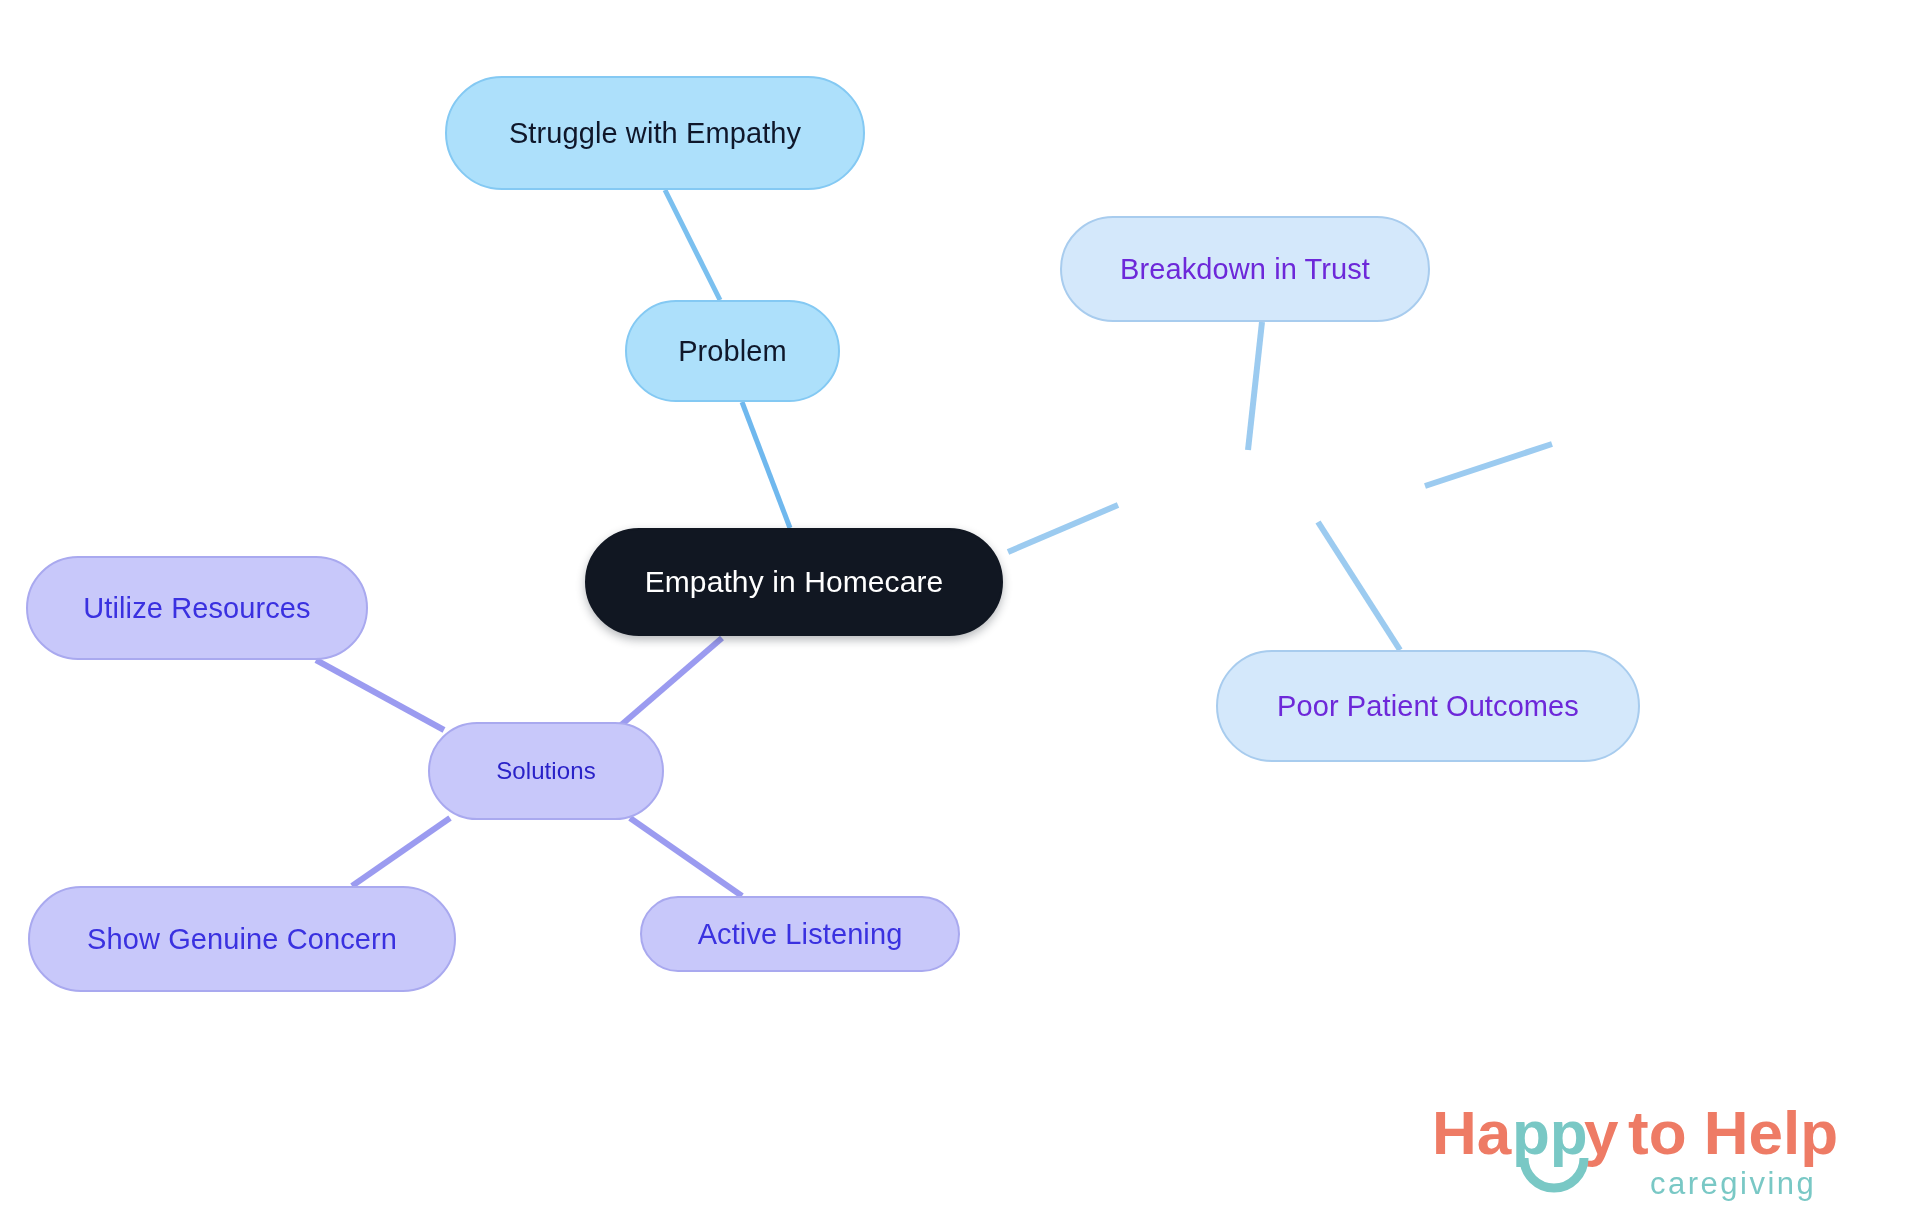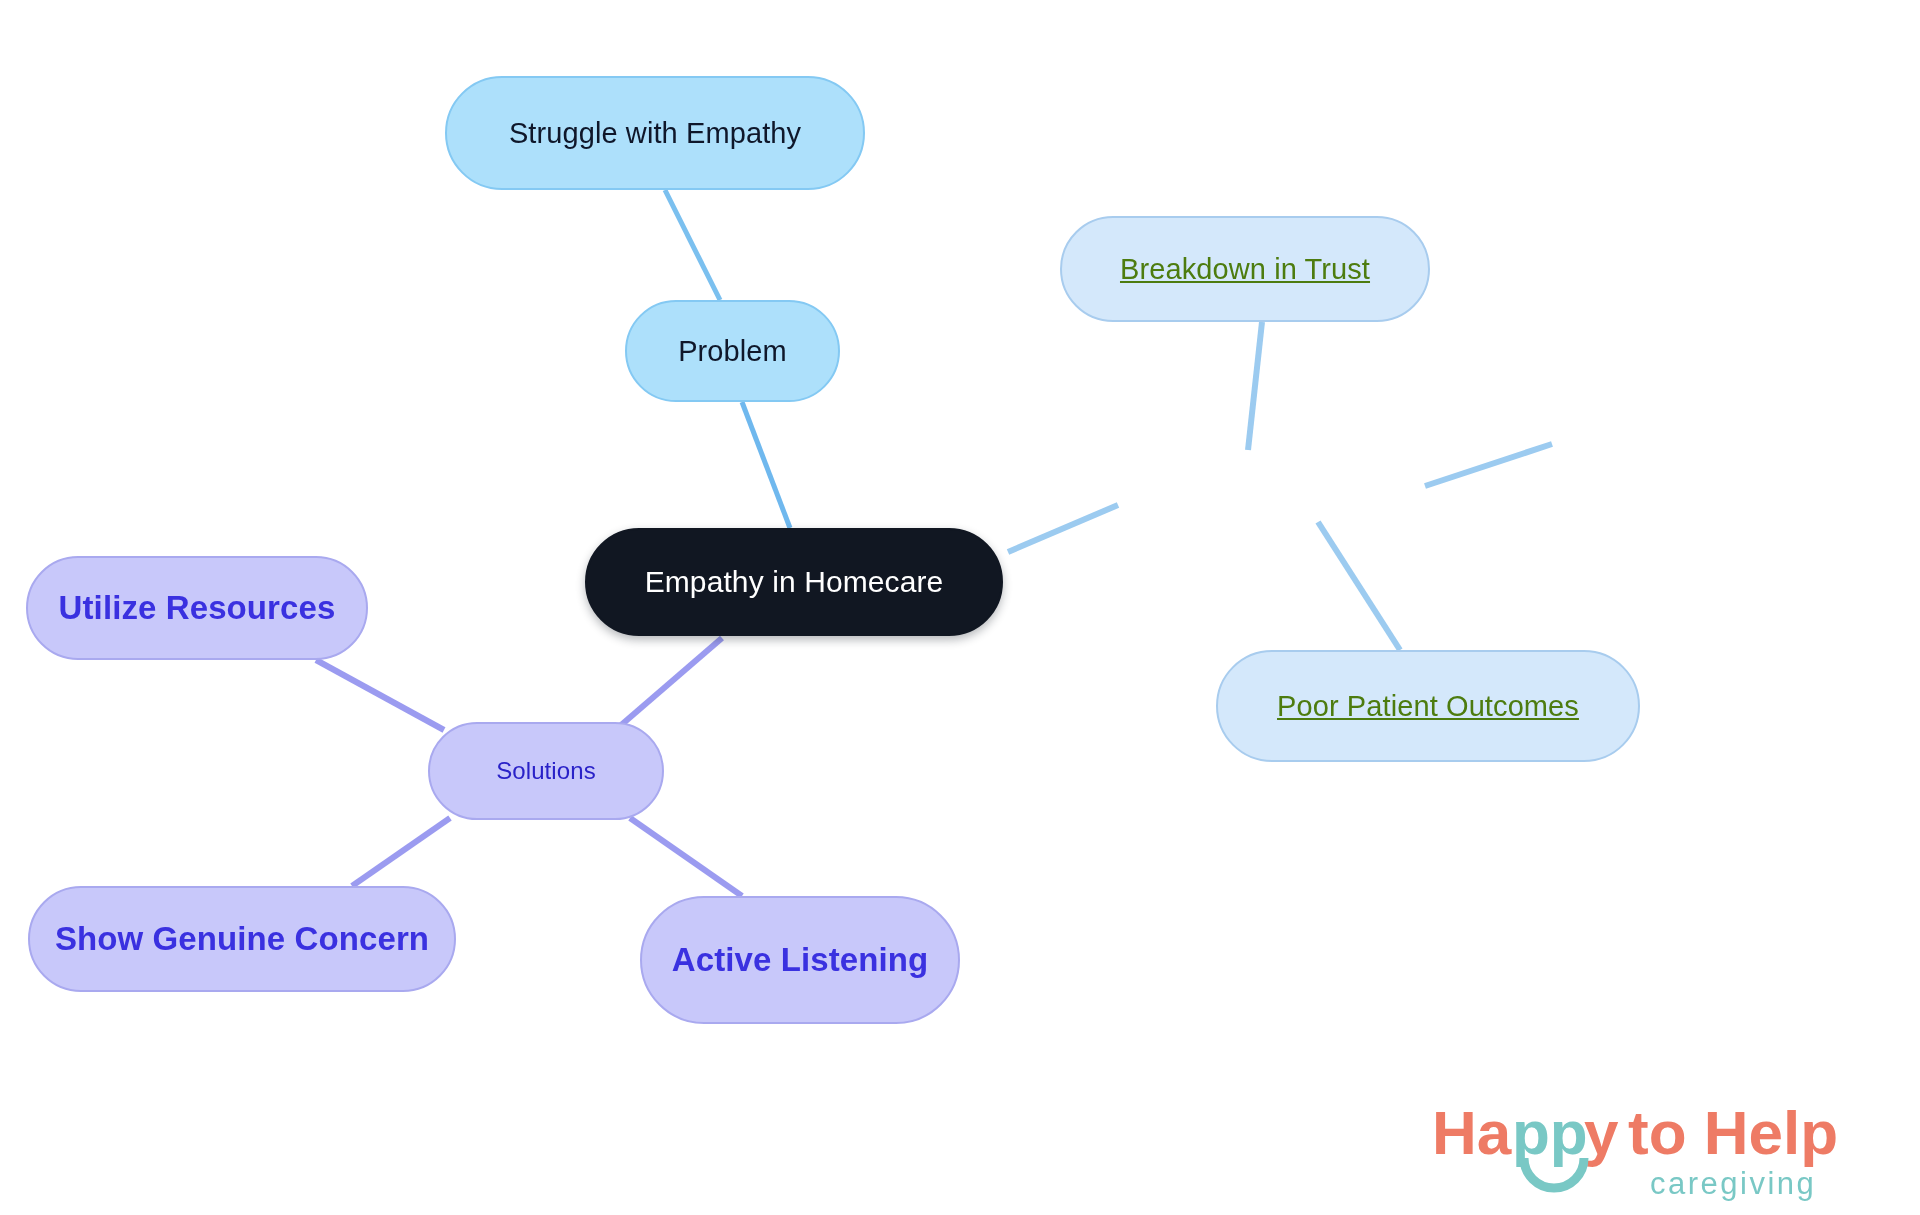--- a/index.html
+++ b/index.html
@@ -49,36 +49,34 @@
   }
   .node-branch-blue {
     background: #ade0fb;
     border-color: #84c9f3;
     color: #0f172a;
     font-size: 29px;
   }
   .node-leaf-blue {
     background: #d4e8fb;
     border-color: #a8ccee;
-    color: #4d7c0f;
+    color: #6d28d9;
     font-size: 29px;
-    text-decoration: underline;
   }
   .node-branch-purple {
     background: #c8c8fa;
     border-color: #a9a9ef;
     color: #2a22c8;
     font-size: 24px;
   }
   .node-leaf-purple {
     background: #c8c8fa;
     border-color: #a9a9ef;
     color: #3a31e0;
-    font-size: 33px;
-    font-weight: bold;
+    font-size: 29px;
   }
   #logo {
     position: absolute;
     left: 1432px;
     top: 1090px;
     width: 470px;
     height: 115px;
   }
 </style>
 </head>
@@ -129,21 +127,21 @@
   </div>
 
   <div class="node node-leaf-purple" style="left:26px; top:556px; width:342px; height:104px;">
     <span>Utilize Resources</span>
   </div>
 
   <div class="node node-leaf-purple" style="left:28px; top:886px; width:428px; height:106px;">
     <span>Show Genuine Concern</span>
   </div>
 
-  <div class="node node-leaf-purple" style="left:640px; top:896px; width:320px; height:128px;">
+  <div class="node node-leaf-purple" style="left:640px; top:896px; width:320px; height:76px;">
     <span>Active Listening</span>
   </div>
 
   <svg id="logo" viewBox="0 0 470 115" xmlns="http://www.w3.org/2000/svg">
     <g font-family="Liberation Sans, sans-serif">
       <text x="0" y="64" font-size="62" font-weight="bold" fill="#ee7b65">Ha</text>
       <text x="80" y="64" font-size="62" font-weight="bold" fill="#79c8c5">pp</text>
       <text x="152" y="64" font-size="62" font-weight="bold" fill="#ee7b65">y</text>
       <text x="196" y="64" font-size="62" font-weight="bold" fill="#ee7b65"> to Help</text>
       <path d="M 92 68 A 30 30 0 0 0 152 68" fill="none" stroke="#79c8c5" stroke-width="9" stroke-linecap="butt"></path>

